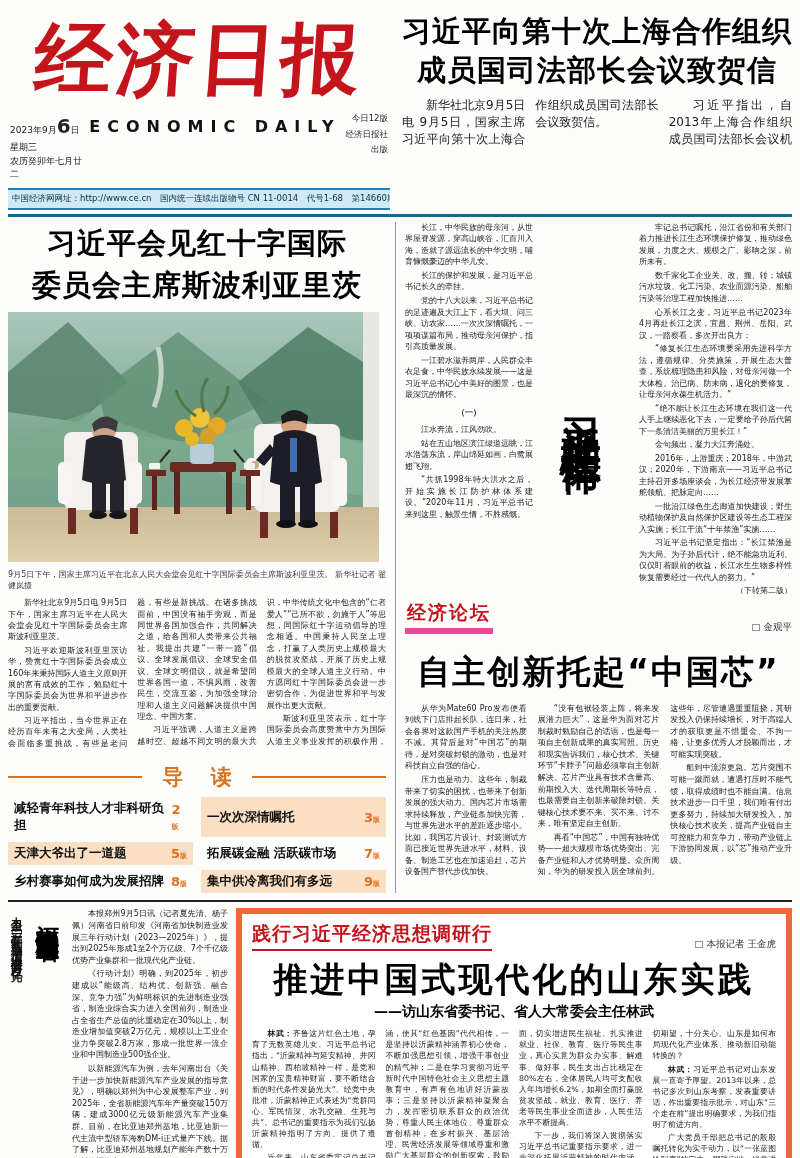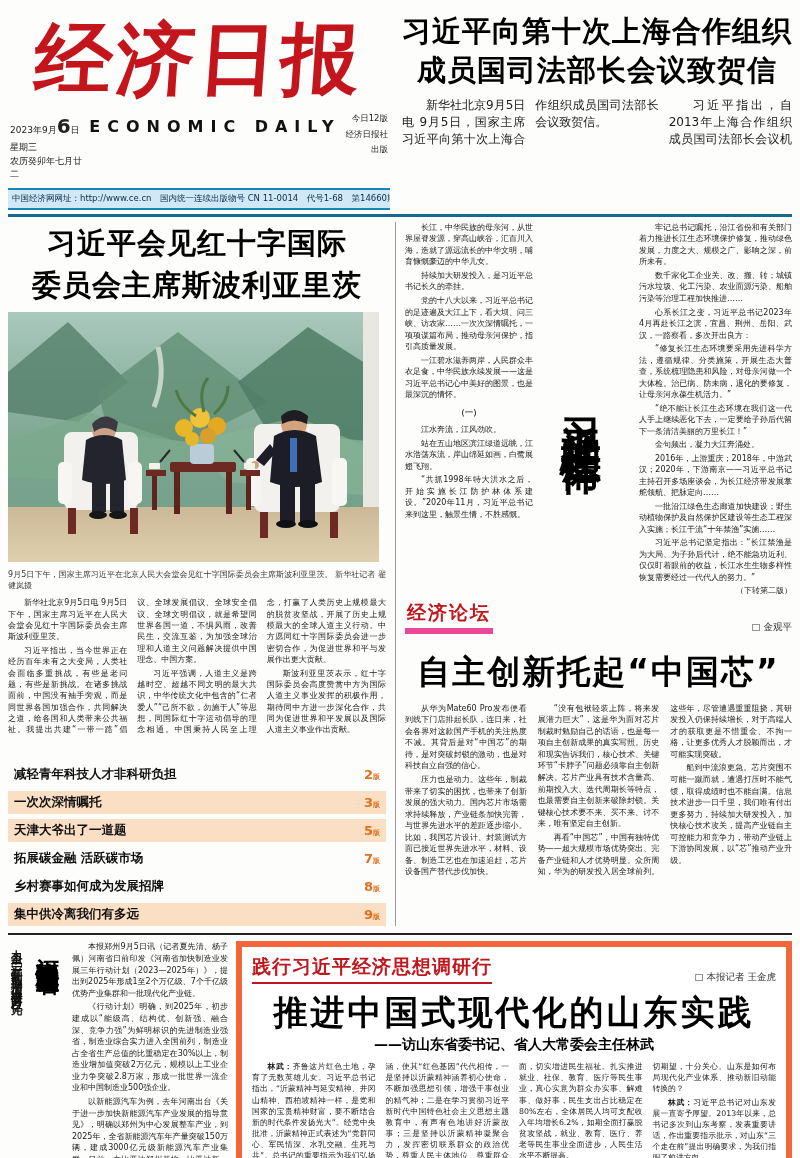--- a/index.html
+++ b/index.html
@@ -34,21 +34,21 @@
   .left-col { width:388px; flex:none; padding-right:9px; border-right:1px solid #999; }
   .left-headline { font-size:29px; font-weight:700; text-align:center; line-height:1.45; letter-spacing:1px; white-space:nowrap; }
   .photo-wrap { margin-top:6px; }
   .photo-caption { font-size:8px; color:#3a3a3a; margin-top:3px; line-height:1.4; text-align:justify; }
   .left-body { margin-top:6px; column-count:3; column-gap:10px; font-size:8px; line-height:1.42; text-align:justify; color:#1a1a1a; height:158px; overflow:hidden; }
 
   .daodu { margin-top:8px; }
   .daodu-head { display:flex; align-items:center; gap:10px; }
   .daodu-line { flex:1; height:2px; background:#d9731f; }
   .daodu-title { color:#d9731f; font-size:21px; font-weight:900; letter-spacing:10px; padding-left:10px; }
-  .daodu-grid { margin-top:6px; display:grid; grid-template-columns:1fr; column-gap:8px; row-gap:5px; }
+  .daodu-grid { margin-top:6px; display:grid; grid-template-columns:1fr 1fr; column-gap:8px; row-gap:5px; }
   .daodu-item { display:flex; justify-content:space-between; align-items:center; padding:3px 6px; font-size:12.5px; font-weight:bold; color:#111; }
   .daodu-item.hl { background:#fbdfc4; }
   .daodu-page { color:#e0701f; font-weight:bold; font-size:13px; }
   .daodu-page .ban { font-size:7px; }
 
   .right-col { flex:1; padding-left:9px; }
   .cj-article { display:flex; height:372px; overflow:hidden; }
   .cj-side { font-size:8px; line-height:1.44; text-align:justify; color:#1a1a1a; overflow:hidden; }
   .cj-left { width:128px; flex:none; }
   .cj-mid { width:98px; flex:none; display:flex; align-items:center; justify-content:center; }
@@ -194,26 +194,32 @@
           <rect x="141" y="151" width="11" height="6" rx="1" fill="#f5f2ea"></rect>
           <rect x="236" y="151" width="11" height="6" rx="1" fill="#f5f2ea"></rect>
           <line x1="152" y1="150" x2="162" y2="138" stroke="#2a2a2a" stroke-width="2"></line>
           <line x1="236" y1="150" x2="226" y2="138" stroke="#2a2a2a" stroke-width="2"></line>
         </svg>
       </div>
       <div class="photo-caption">9月5日下午，国家主席习近平在北京人民大会堂会见红十字国际委员会主席斯波利亚里茨。  新华社记者  翟健岚摄</div>
 
       <div class="left-body">
           <p class="para">新华社北京9月5日电  9月5日下午，国家主席习近平在人民大会堂会见红十字国际委员会主席斯波利亚里茨。</p>
+          <p class="para">习近平欢迎斯波利亚里茨访华，赞赏红十字国际委员会成立160年来秉持国际人道主义原则开展的富有成效的工作，勉励红十字国际委员会为世界和平进步作出的重要贡献。</p>
           <p class="para">习近平指出，当今世界正在经历百年未有之大变局，人类社会面临多重挑战，有些是老问题，有些是新挑战。在诸多挑战面前，中国没有袖手旁观，而是同世界各国加强合作，共同解决之道，给各国和人类带来公共福祉。我提出共建“一带一路”倡议、全球发展倡议、全球安全倡议、全球文明倡议，就是希望同世界各国一道，不惧风雨，改善民生，交流互鉴，为加强全球治理和人道主义问题解决提供中国理念、中国方案。</p>
           <p class="para">习近平强调，人道主义是跨越时空、超越不同文明的最大共识，中华传统文化中包含的“仁者爱人”“己所不欲，勿施于人”等思想，同国际红十字运动倡导的理念相通。中国秉持人民至上理念，打赢了人类历史上规模最大的脱贫攻坚战，开展了历史上规模最大的全球人道主义行动。中方愿同红十字国际委员会进一步密切合作，为促进世界和平与发展作出更大贡献。</p>
           <p class="para">斯波利亚里茨表示，红十字国际委员会高度赞赏中方为国际人道主义事业发挥的积极作用，期待同中方进一步深化合作，共同为促进世界和平发展以及国际人道主义事业作出贡献。</p>
         </div>
 
       <div class="daodu">
+        <div class="daodu-head">
+          <div class="daodu-line"></div>
+          <div class="daodu-title">导 读</div>
+          <div class="daodu-line"></div>
+        </div>
         <div class="daodu-grid" id="daodu-grid">
             <div class="daodu-item">
               <span>减轻青年科技人才非科研负担</span>
               <span class="daodu-page">2<span class="ban">版</span></span>
             </div>
             <div class="daodu-item hl">
               <span>一次次深情嘱托</span>
               <span class="daodu-page">3<span class="ban">版</span></span>
             </div>
             <div class="daodu-item hl">
@@ -233,21 +239,21 @@
               <span class="daodu-page">9<span class="ban">版</span></span>
             </div>
           </div>
       </div>
     </div>
 
     <div class="right-col">
       <div class="cj-article">
         <div class="cj-side cj-left">
             <p class="para">长江，中华民族的母亲河，从世界屋脊发源，穿高山峡谷，汇百川入海，造就了源远流长的中华文明，哺育慷慨豪迈的中华儿女。</p>
-            <p class="para">持续加大研发投入，是习近平总书记长久的牵挂。</p>
+            <p class="para">长江的保护和发展，是习近平总书记长久的牵挂。</p>
             <p class="para">党的十八大以来，习近平总书记的足迹遍及大江上下，看大坝、问三峡、访农家……一次次深情嘱托，一项项谋篇布局，推动母亲河保护，指引高质量发展。</p>
             <p class="para">一江碧水滋养两岸，人民群众丰衣足食，中华民族永续发展——这是习近平总书记心中美好的图景，也是最深沉的情怀。</p>
             <p class="para p-center">（一）</p>
             <p class="para">江水奔流，江风劲吹。</p>
             <p class="para">站在五山地区滨江绿道远眺，江水浩荡东流，岸山绵延如画，白鹭展翅飞翔。</p>
             <p class="para">“共抓1998年特大洪水之后，开始实施长江防护林体系建设。”2020年11月，习近平总书记来到这里，触景生情，不胜感慨。</p>
           </div>
         <div class="cj-mid">
           <div class="cj-title-vert">习近平的长江情怀</div>
         </div>

